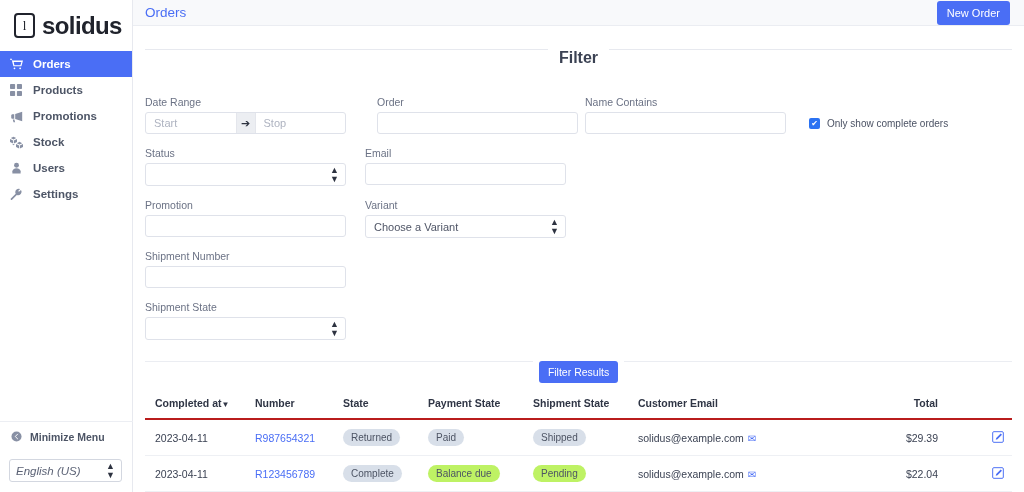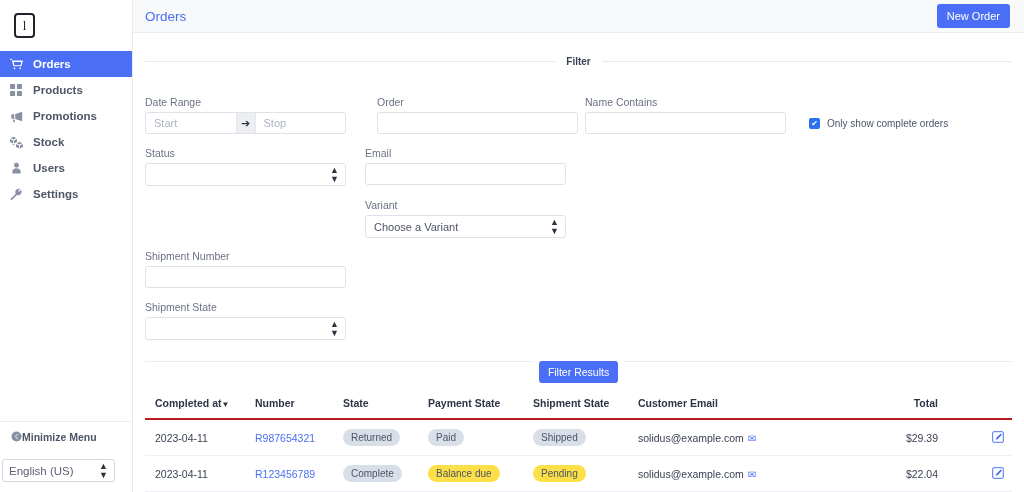--- a/index.html
+++ b/index.html
@@ -53,28 +53,28 @@
     color: #8890a4; flex: none;
   }
   .nav-item.active .nav-icon { color: #ffffff; }
   .nav-icon svg { display: block; }
 
   .sidebar-bottom {
     position: absolute; left: 0; bottom: 0; width: 133px;
     padding: 0 0 10px 0;
   }
   .minimize {
-    display: flex; align-items: center; gap: 0;
+    display: flex; align-items: center; gap: 8px;
     height: 30px; padding-left: 11px;
     font-size: 10.5px; font-weight: bold; color: #4d5566;
     border-top: 1px solid #eceef3;
     cursor: pointer;
   }
   .minimize-icon { width: 11px; height: 11px; color: #8890a4; }
-  .lang-wrap { padding: 8px 10px 0 2px; }
+  .lang-wrap { padding: 8px 10px 0 9px; font-style: italic; }
   .lang-select {
     width: 113px; height: 23px;
     border: 1px solid #d3d7e0; border-radius: 3px;
     background: #ffffff;
     font-size: 11.5px; color: #5b6275;
     font-family: "Liberation Sans", sans-serif;
     padding: 0 6px;
     display: flex; align-items: center; justify-content: space-between;
     cursor: pointer;
   }
@@ -94,23 +94,23 @@
     background: #4a6ef5; color: #fff;
     border: none; border-radius: 3px;
     font-size: 11px; font-family: "Liberation Sans", sans-serif;
     padding: 6px 10px; cursor: pointer;
   }
 
   .content { flex: 1; padding: 0 12px; position: relative; }
 
   
   .legend-rule {
-    display: flex; align-items: center;
+    display: flex; 
     margin-top: 23px;
-    color: #3b4253; font-size: 10px; font-weight: bold;
+    color: #3b4253; font-size: 16px; font-weight: bold;
   }
   .legend-rule .bar { flex: 1; height: 1px; background: #e7e9ef; }
   .legend-rule .lbl { padding: 0 11px; }
 
   .filter-grid { position: relative; padding-top: 13px; height: 292px; }
   .field { position: absolute; }
   .field-label {
     font-size: 10.5px; color: #6b7285; margin-bottom: 4px; display: block;
   }
   .input-box {
@@ -180,33 +180,34 @@
     vertical-align: middle;
   }
   tbody td.num { text-align: right; padding-right: 34px; }
   tbody td.act { text-align: right; padding-right: 8px; }
   .link { color: #4a6ef5; text-decoration: none; cursor: pointer; text-align: right; }
   .badge {
     display: inline-block; padding: 3px 8px; border-radius: 9px;
     font-size: 10px; color: #4d5464;
   }
   .badge.gray { background: #d8dfe9; }
-  .badge.yellow { background: #fde047; }
+  .badge.yellow { background: #bef264; }
   .mailicon { color: #4a6ef5; font-size: 10px; margin-left: 4px; }
   .editicon { color: #4a6ef5; cursor: pointer; display:inline-block; }
   .sort-caret { font-size: 8px; }
 </style>
 </head>
 <body>
 
 <div class="app">
 
   <div class="sidebar">
     <div class="logo-wrap">
       <div class="logo-mark">l</div>
+      <div class="logo-text">solidus</div>
     </div>
 
     <div class="nav">
       <div class="nav-item active">
         <span class="nav-icon">
           <svg width="13" height="13" viewBox="0 0 16 16" fill="currentColor">
               <path d="M0 1h2.3l.5 2H16l-2 7H4.2L3.6 8 2.1 2H0V1zm4.6 4l.8 4h7.4l1.2-4H4.6zM5.5 13.8a1.1 1.1 0 1 0 0-2.2 1.1 1.1 0 0 0 0 2.2zm7 0a1.1 1.1 0 1 0 0-2.2 1.1 1.1 0 0 0 0 2.2z"></path>
             </svg>
         </span>
         <span>Orders</span>
@@ -328,20 +329,24 @@
             <span></span>
             <span class="spin">▲<br>▼</span>
           </div>
         </div>
 
         <div class="field" style="left:220px; top:80px;">
           <span class="field-label">Email</span>
           <div class="input-box"></div>
         </div>
 
+        <div class="field" style="left:0px; top:132px;">
+          <span class="field-label">Promotion</span>
+          <div class="input-box"></div>
+        </div>
 
         <div class="field" style="left:220px; top:132px;">
           <span class="field-label">Variant</span>
           <div class="select-box">
             <span>Choose a Variant</span>
             <span class="spin">▲<br>▼</span>
           </div>
         </div>
 
         <div class="field" style="left:0px; top:183px;">

